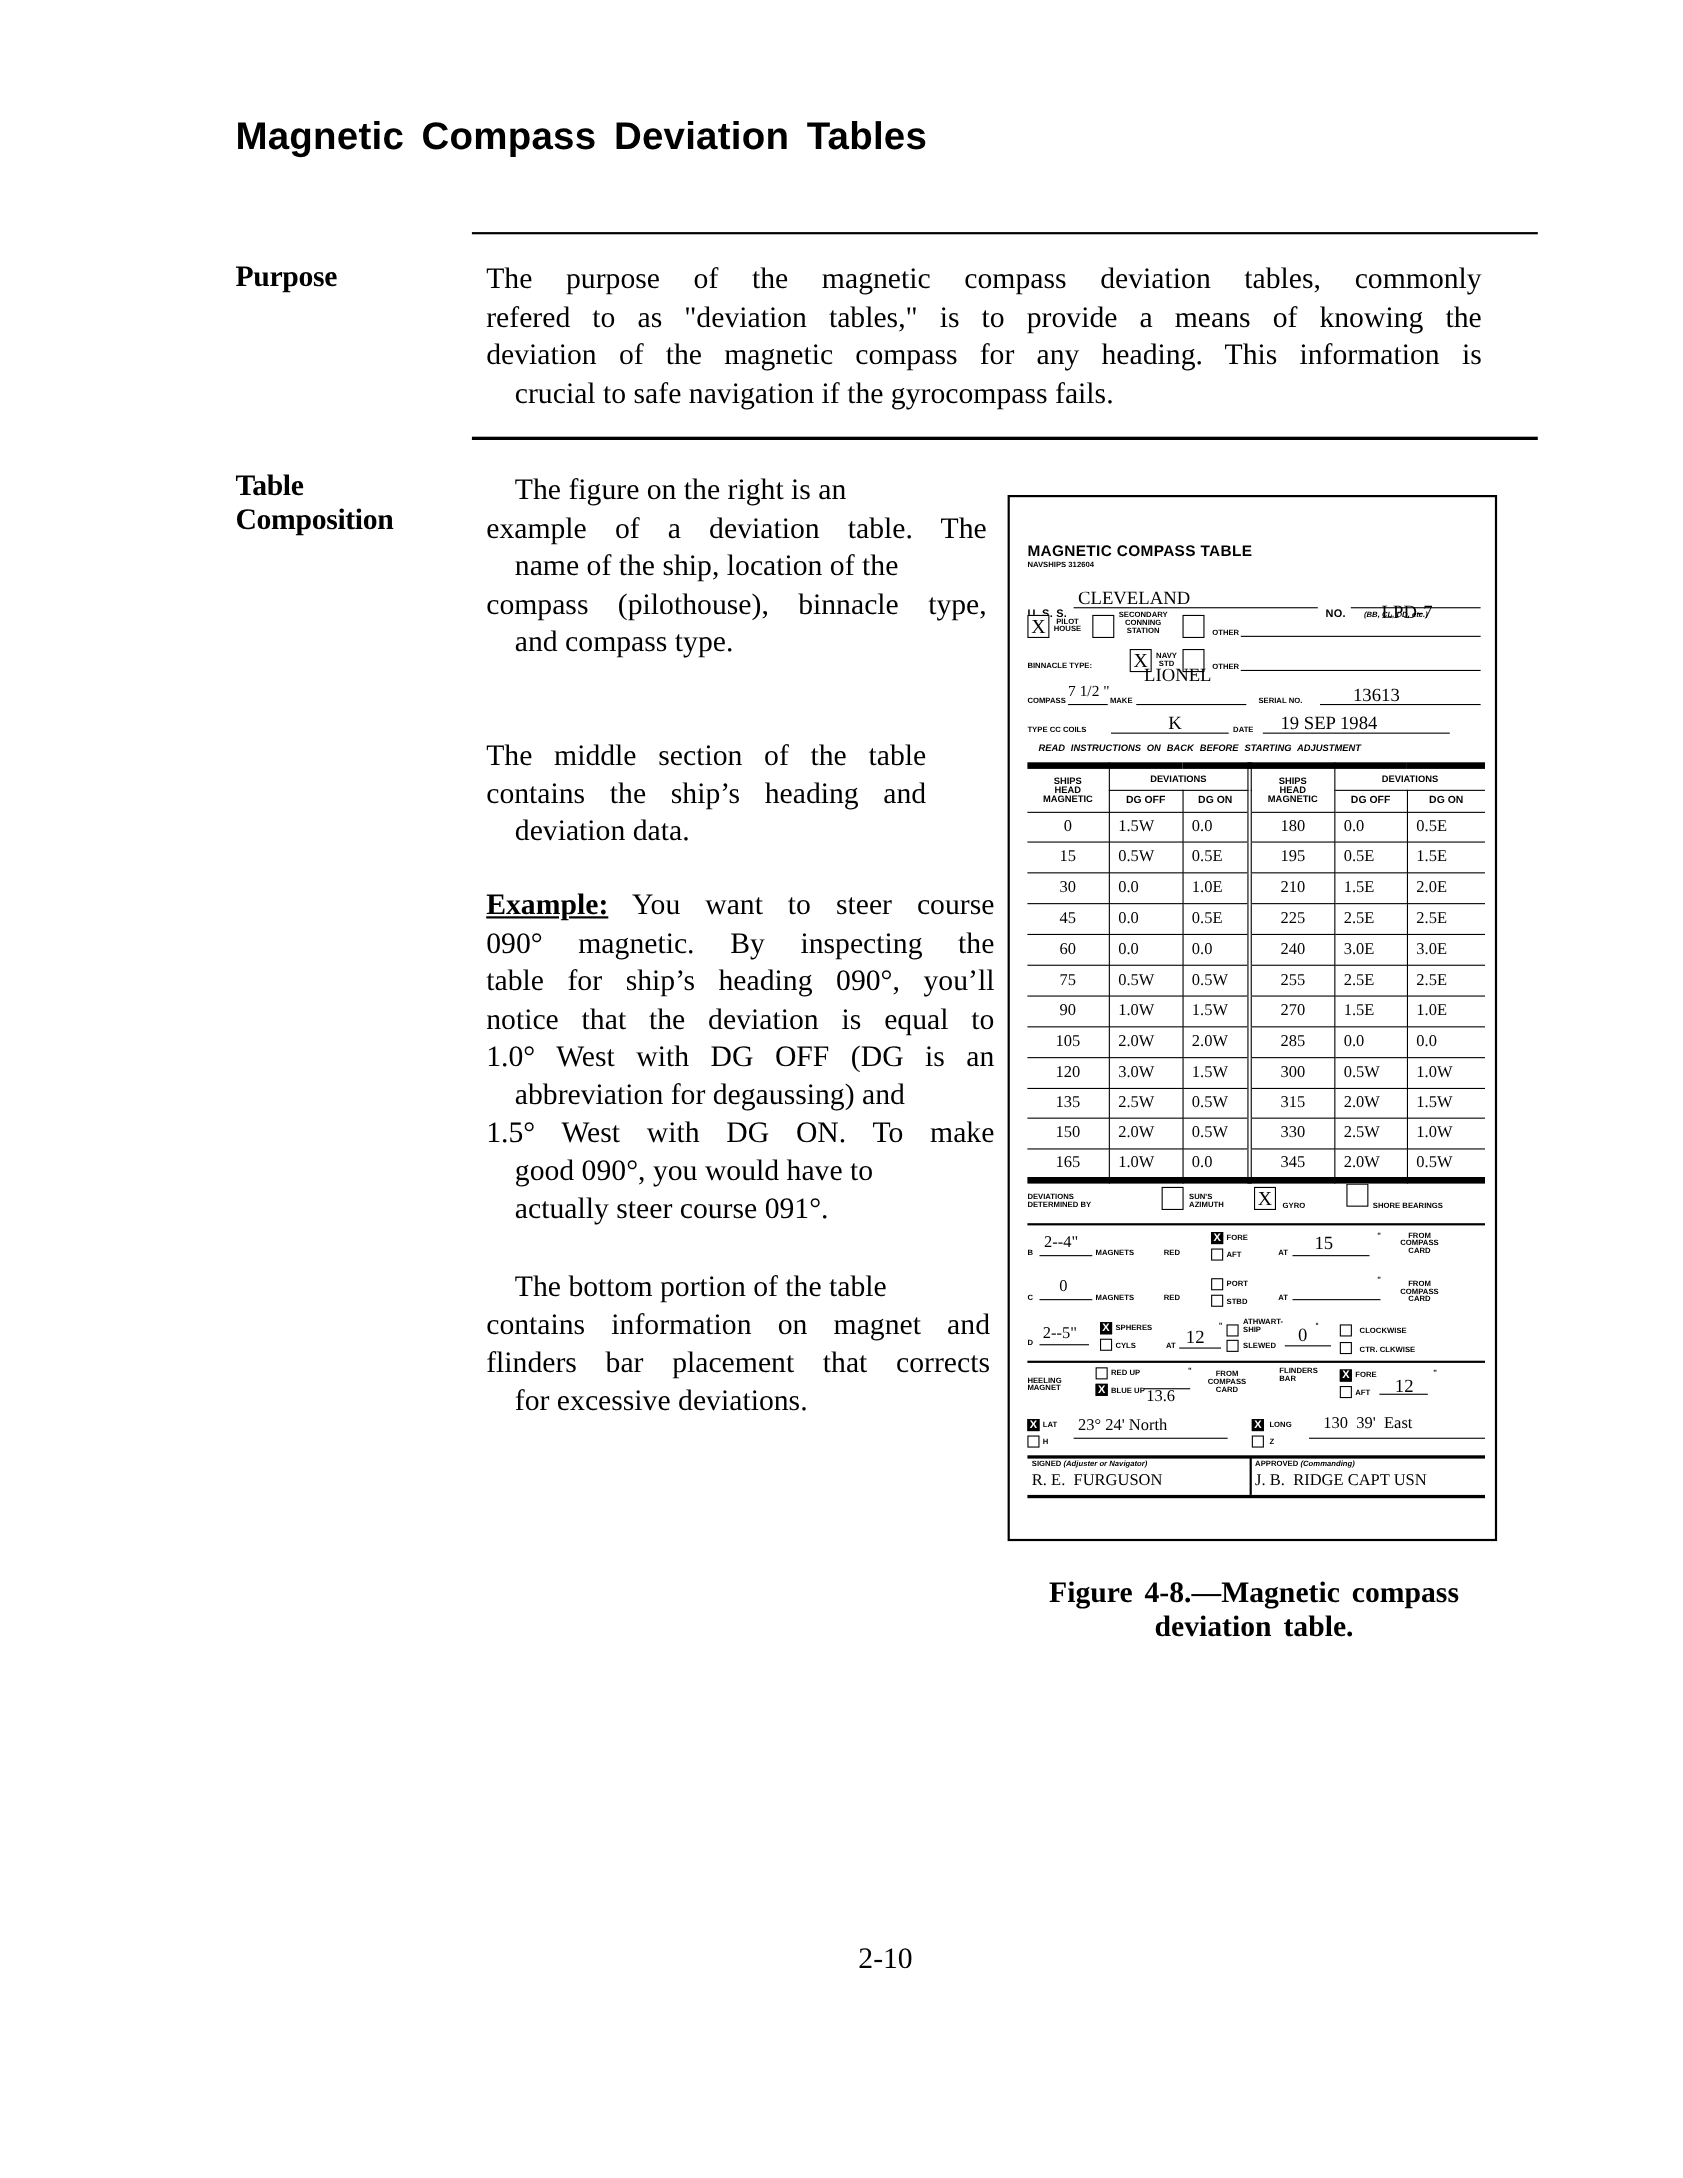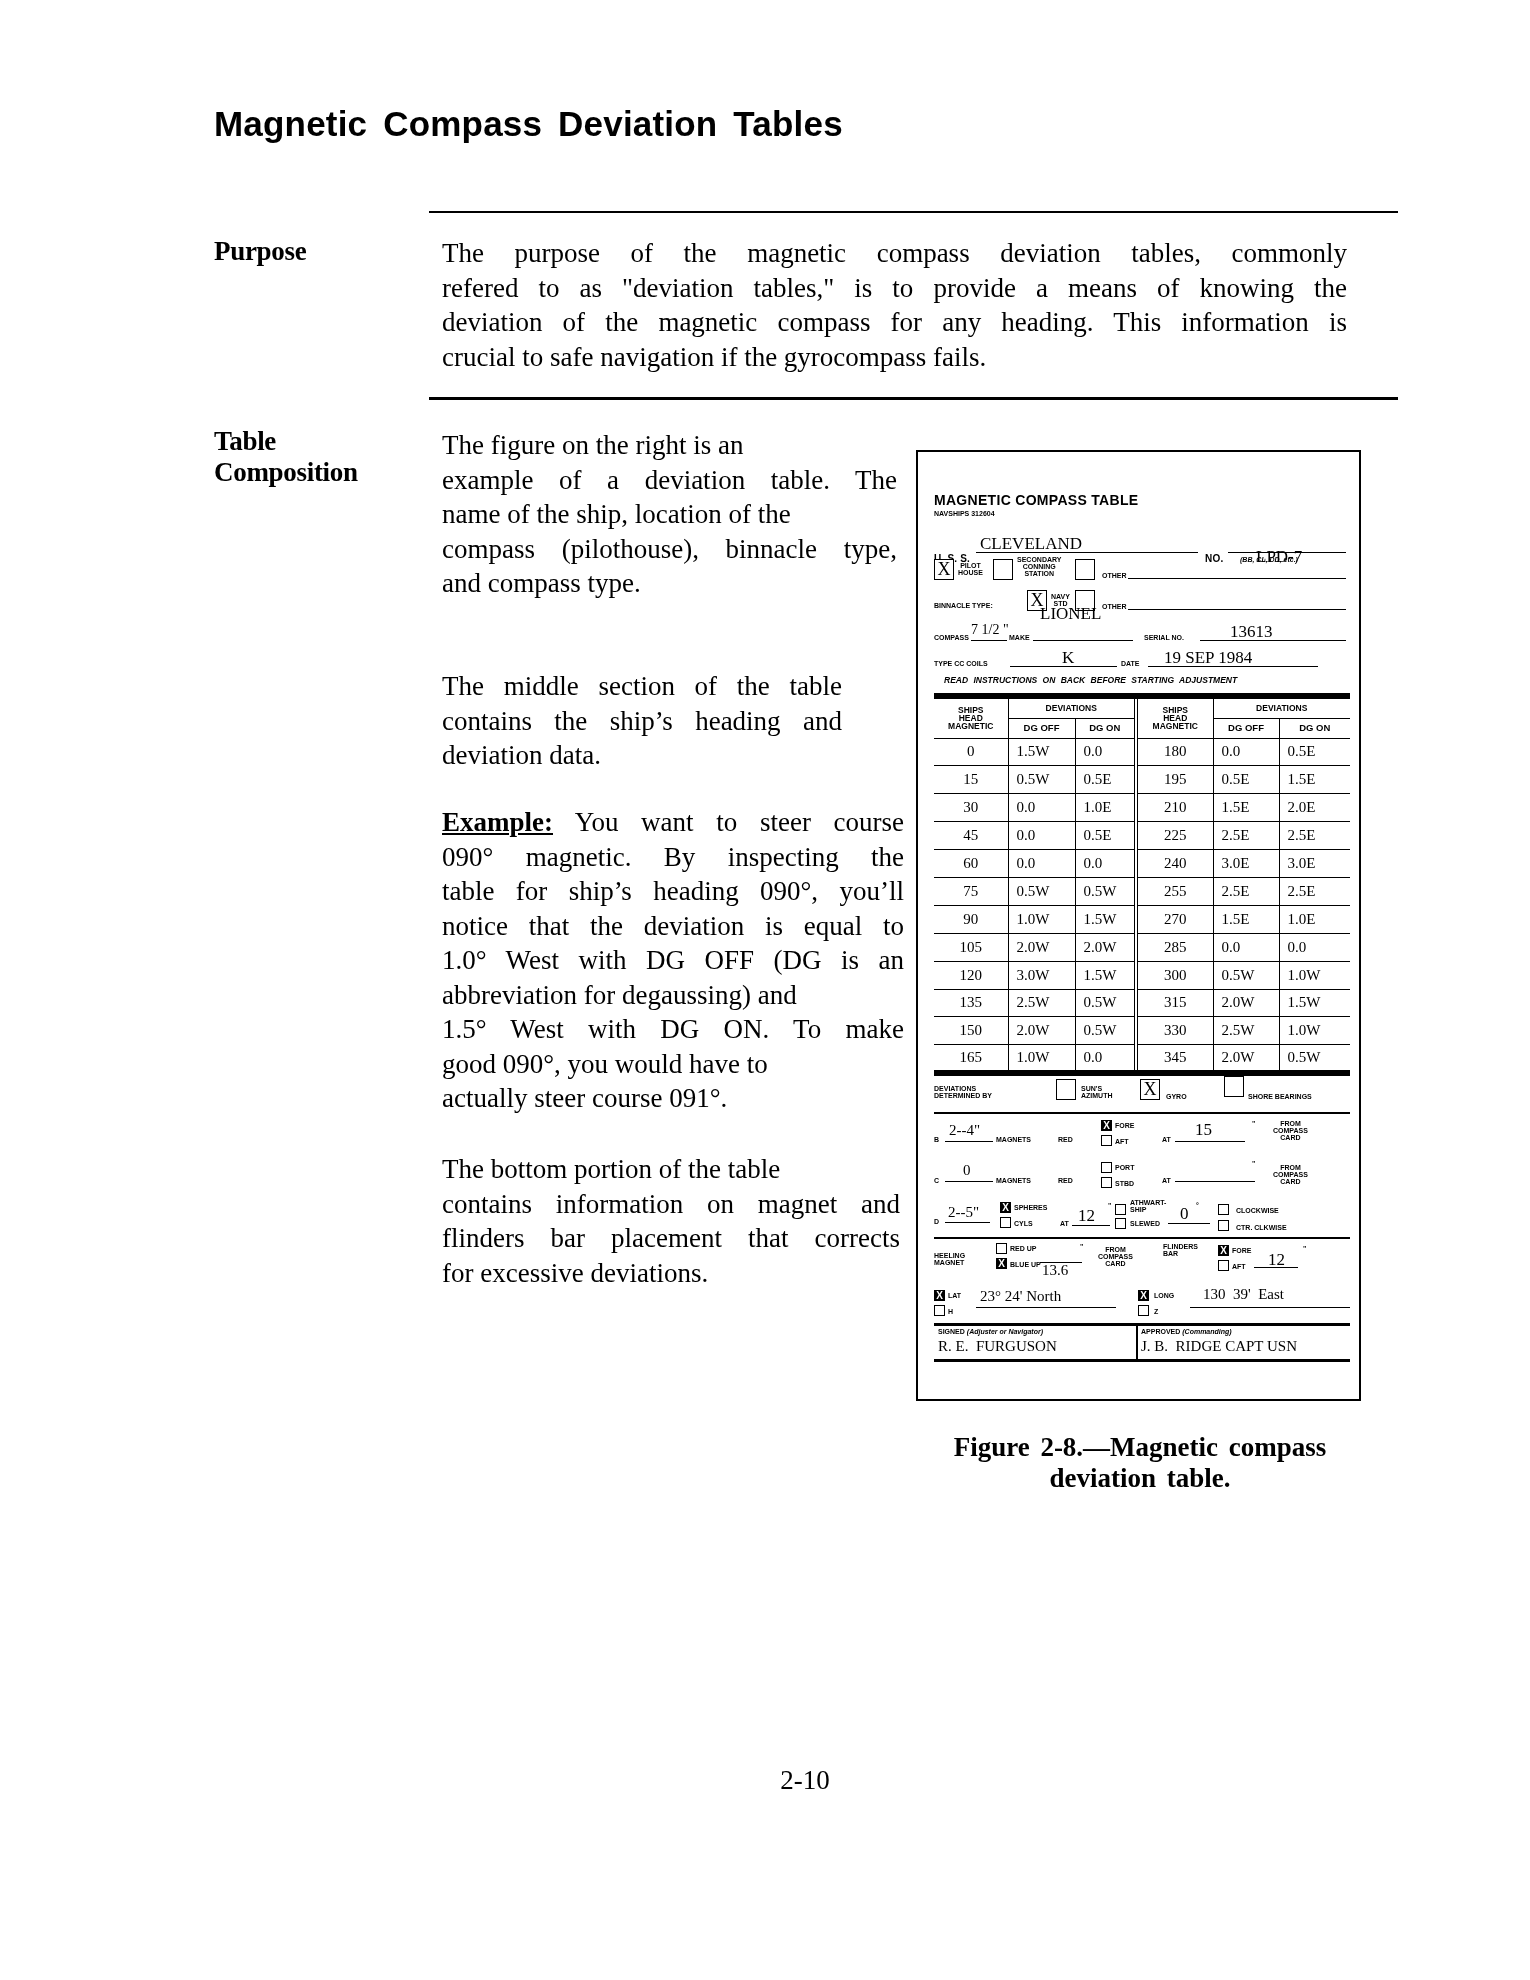--- a/index.html
+++ b/index.html
@@ -7,21 +7,21 @@
   body { position: relative; overflow: hidden; font-family: "Liberation Serif", serif; }
 
   .title { position: absolute; left: 214px; top: 104px; font-family: "Liberation Sans", sans-serif; font-weight: bold; font-size: 35px; word-spacing: 6px; letter-spacing: 0.2px; }
   .rule { position: absolute; left: 429px; width: 969px; background: #000; }
   .rule.r1 { top: 211px; height: 2px; }
   .rule.r2 { top: 397px; height: 3px; }
 
   .side-label { position: absolute; left: 214px; font-weight: bold; font-size: 27px; line-height: 31px; letter-spacing: -0.3px; }
   .body-text { position: absolute; left: 442px; font-size: 27px; line-height: 34.5px; }
   .body-text .line { display: block; white-space: nowrap; text-align: justify; text-align-last: justify; }
-  .body-text .line.last { text-align-last: left; }
+  .body-text .line.last { text-align-last: left; margin-left: 26px; }
   .purpose-text { top: 236px; width: 905px; }
   .tc1 { top: 428px; width: 455px; }
   .tc2 { top: 669px; width: 400px; }
   .tc3 { top: 805px; width: 462px; }
   .tc4 { top: 1152px; width: 458px; }
   .example-label { font-weight: bold; text-decoration: underline; }
 
   
   .form { position: absolute; left: 916px; top: 450px; width: 445px; height: 951px; border: 2.5px solid #000; border-left-width: 2px; font-family: "Liberation Sans", sans-serif; }
   .f-abs { position: absolute; }
@@ -406,17 +406,17 @@
   <div class="hline" style="left:16px; top:871px; width:416px; height:3px;"></div>
   <div class="hline" style="left:218px; top:873px; width:1.5px; height:34px;"></div>
   <div class="f-abs" style="left:20px; top:876px; font-size:7px; font-weight:bold;"><span>SIGNED</span> <i>(Adjuster or Navigator)</i></div>
   <div class="f-abs hand" style="left:20px; top:886px; font-size:15px; white-space:pre;">R. E.  FURGUSON</div>
   <div class="f-abs" style="left:223px; top:876px; font-size:7px; font-weight:bold;"><span>APPROVED</span> <i>(Commanding)</i></div>
   <div class="f-abs hand" style="left:223px; top:886px; font-size:15px; white-space:pre;">J. B.  RIDGE CAPT USN</div>
   <div class="hline" style="left:16px; top:907px; width:416px; height:3px;"></div>
 </div>
 
 <div class="caption">
-  <div>Figure 2-8.—Magnetic compass</div>
+  <div>Figure 4-8.—Magnetic compass</div>
   <div>deviation table.</div>
 </div>
 
 <div class="page-num">2-10</div>
 
 </body></html>

